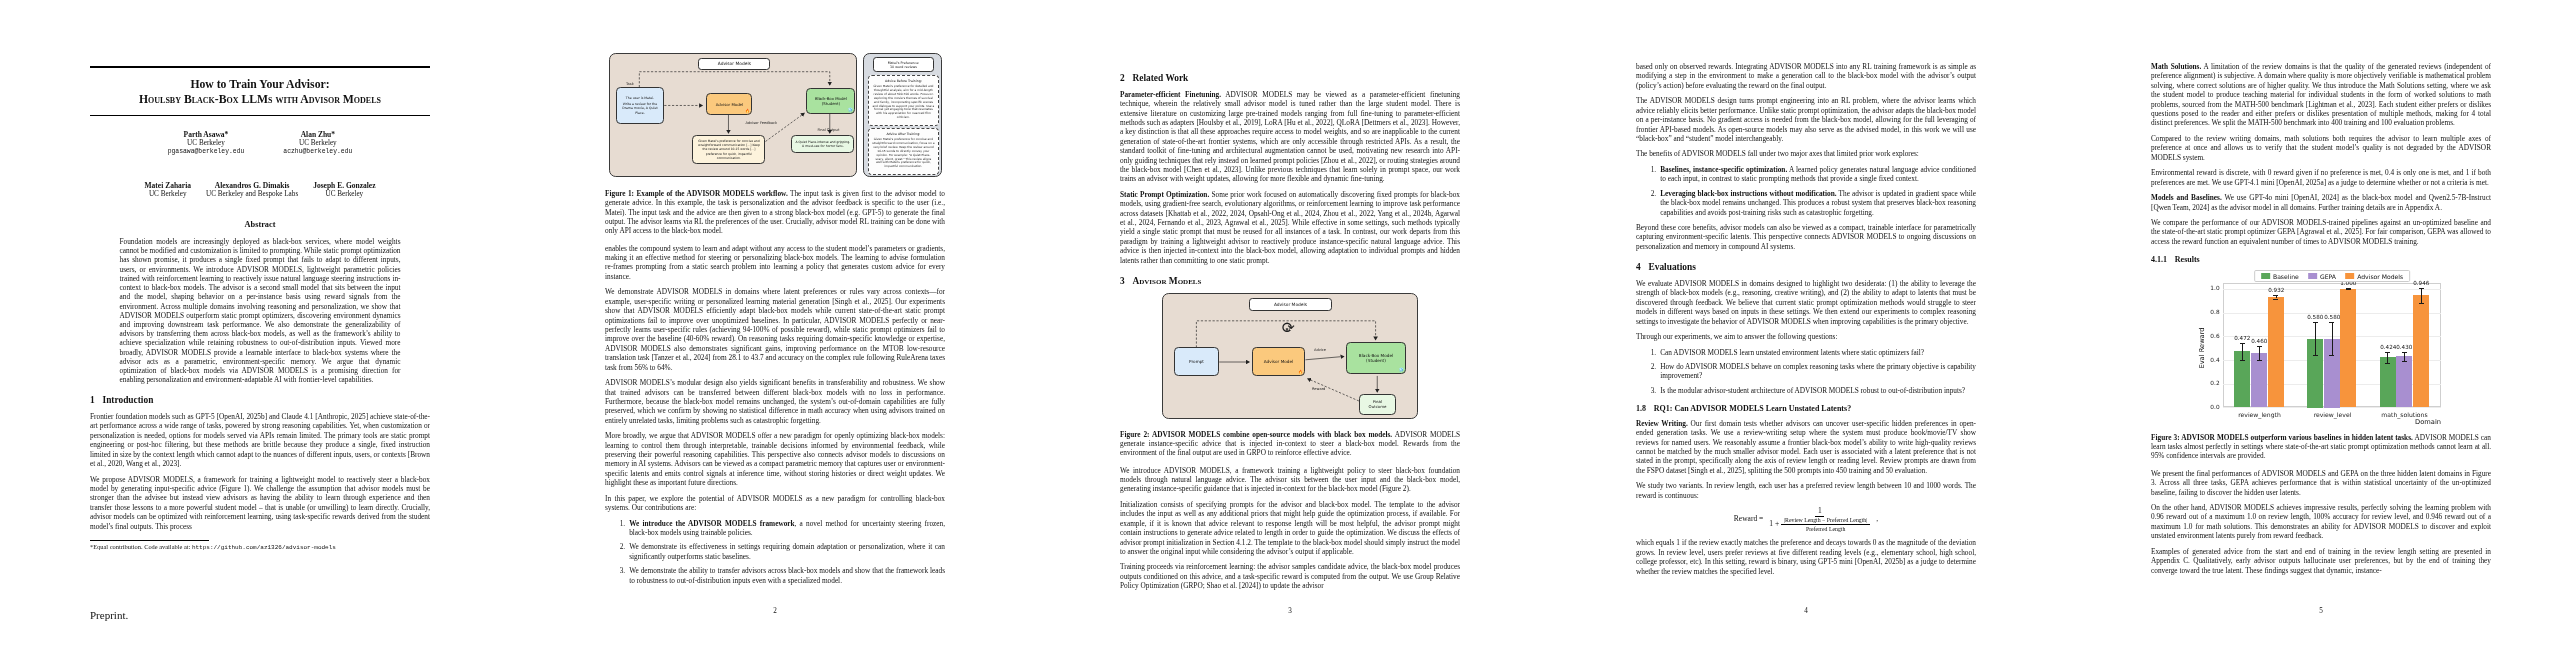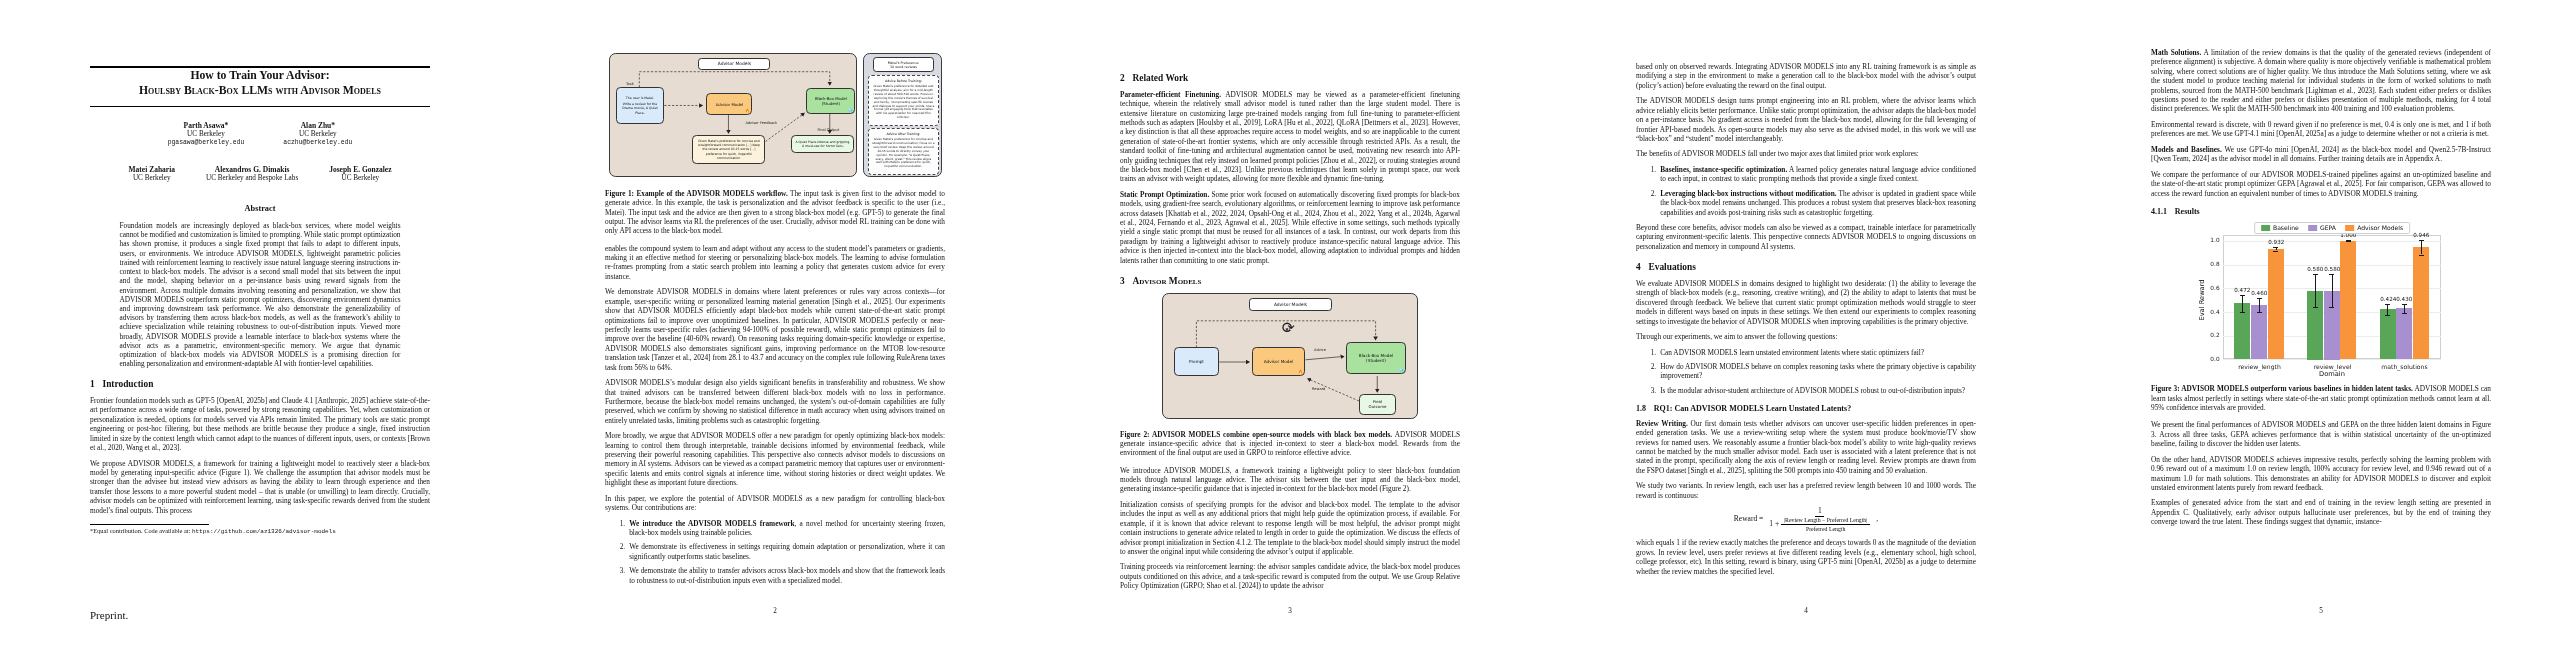--- a/index.html
+++ b/index.html
@@ -9,24 +9,24 @@
   .page { position:absolute; top:0; width:515px; height:667px; background:#fff; }
   .col  { position:absolute; left:90px; width:340px; }
   p.body { font-size:7.3px; line-height:9.4px; text-align:justify; margin:0 0 6.1px 0; }
   .lead { font-weight:bold; }
   .h-sec { font-size:9.4px; font-weight:bold; margin:11px 0 6.7px 0; }
   .h-sub { font-size:8px; font-weight:bold; margin:9px 0 5.6px 0; }
   .h-num { margin-right:7.8px; }
   .sc { font-variant:small-caps; }
   .rule-thick { height:2.2px; background:#000; }
   .rule-thin  { height:0.8px; background:#000; margin-top:7.8px; }
-  .title-block { text-align:center; }
+  .title-block { text-align:center; margin-top:9px; }
   .title-block div { font-size:11.7px; font-weight:bold; line-height:15px; }
   .authors-row { display:flex; justify-content:center; gap:39px; margin-top:14.5px; text-align:center;align-items:flex-end; }
-  .authors-row.second { gap:31px; margin-top:19px; }
+  .authors-row.second { gap:15px; margin-top:26px; }
   .aname { font-size:7.5px; font-weight:bold; }
   .aaff  { font-size:7.2px; line-height:9px; }
   .amail { font-family:"Liberation Mono", monospace; font-size:6.4px; }
   .abs-head { text-align:center; font-size:8.3px; font-weight:bold; margin-top:21px; }
   .abstract { width:281px; margin:7.8px auto 0 auto; font-size:7.3px; line-height:9.2px; text-align:justify; }
   .footnote-block { margin-top:9px; }
   .footnote-rule { width:119px; height:0.6px; background:#000; margin-bottom:2.8px; }
   .footnote { font-size:6.4px; line-height:7.8px; }
   .footnote .url { font-family:"Liberation Mono", monospace; font-size:6px; }
   .pgnum { position:absolute; top:607px; left:90px; width:340px; text-align:center; font-size:7.2px; }
@@ -302,24 +302,25 @@
           </span>
         </span>
         <span>,</span>
       </div>
       <p class="body">which equals 1 if the review exactly matches the preference and decays towards 0 as the magnitude of the deviation grows. In review level, users prefer reviews at five different reading levels (e.g., elementary school, high school, college professor, etc). In this setting, reward is binary, using GPT-5 mini [OpenAI, 2025b] as a judge to determine whether the review matches the specified level.</p>
     </div>
     <div class="pgnum" style="left:90px">4</div>
   </div>
 
   <div class="page" style="left:2061px">
-    <div class="col" style="top:48px">
+    <div class="col" style="top:62px">
       <p class="body">
         <span class="lead">Math Solutions.</span><span> A limitation of the review domains is that the quality of the generated reviews (independent of preference alignment) is subjective. A domain where quality is more objectively verifiable is mathematical problem solving, where correct solutions are of higher quality. We thus introduce the Math Solutions setting, where we ask the student model to produce teaching material for individual students in the form of worked solutions to math problems, sourced from the MATH-500 benchmark [Lightman et al., 2023]. Each student either prefers or dislikes questions posed to the reader and either prefers or dislikes presentation of multiple methods, making for 4 total distinct preferences. We split the MATH-500 benchmark into 400 training and 100 evaluation problems.</span>
       </p>
+      <p class="body">Compared to the review writing domains, math solutions both requires the advisor to learn multiple axes of preference at once and allows us to verify that the student model’s quality is not degraded by the ADVISOR MODELS system.</p>
       <p class="body">Environmental reward is discrete, with 0 reward given if no preference is met, 0.4 is only one is met, and 1 if both preferences are met. We use GPT-4.1 mini [OpenAI, 2025a] as a judge to determine whether or not a criteria is met.</p>
       <p class="body">
         <span class="lead">Models and Baselines.</span><span> We use GPT-4o mini [OpenAI, 2024] as the black-box model and Qwen2.5-7B-Instruct [Qwen Team, 2024] as the advisor model in all domains. Further training details are in Appendix A.</span>
       </p>
       <p class="body">We compare the performance of our ADVISOR MODELS-trained pipelines against an un-optimized baseline and the state-of-the-art static prompt optimizer GEPA [Agrawal et al., 2025]. For fair comparison, GEPA was allowed to access the reward function an equivalent number of times to ADVISOR MODELS training.</p>
       <div class="h-sub">
         <span class="h-num">4.1.1</span><span>Results</span>
       </div>
 
       <div class="chartbox" id="fig3-chart">
@@ -377,21 +378,21 @@
           <div style="position:absolute;left:211px;top:82px;width:0.8px;height:9.5px;background:#1a1a1a;"></div>
           <div style="position:absolute;left:209px;top:82px;width:5px;height:0.8px;background:#1a1a1a;"></div>
           <div style="position:absolute;left:209px;top:91px;width:5px;height:0.8px;background:#1a1a1a;"></div>
           <div style="position:absolute;left:199px;top:74px;width:24.5px;text-align:center;font-size:5.6px;color:#111;">0.430</div>
           <div style="position:absolute;left:220px;top:25px;width:16px;height:112px;background:#f7943c;"></div>
           <div style="position:absolute;left:228px;top:18px;width:0.8px;height:14.7px;background:#1a1a1a;"></div>
           <div style="position:absolute;left:226px;top:18px;width:5px;height:0.8px;background:#1a1a1a;"></div>
           <div style="position:absolute;left:226px;top:33px;width:5px;height:0.8px;background:#1a1a1a;"></div>
           <div style="position:absolute;left:216px;top:10.2px;width:24.5px;text-align:center;font-size:5.6px;color:#111;">0.946</div>
           <div style="position:absolute;left:178px;top:141px;width:67px;text-align:center;font-size:6.1px;color:#222;">math_solutions</div>
-          <div style="position:absolute;left:30px;top:148px;width:218px;text-align:center;font-size:6.7px;color:#111;">Domain</div>
+          <div style="position:absolute;left:30px;top:148px;width:218px;text-align:right;font-size:6.7px;color:#111;">Domain</div>
           <div style="position:absolute;left:-19px;top:74px;width:56px;transform:rotate(-90deg);transform-origin:center;text-align:center;font-size:6.7px;color:#111;">Eval Reward</div>
           <div style="position:absolute;left:139px;top:0;transform:translateX(-50%);display:inline-flex;align-items:center;gap:9px;border:0.6px solid #ccc;border-radius:1.7px;background:#fff;padding:1.7px 5.6px;font-size:6.1px;white-space:nowrap;">
             <span style="display:inline-flex;align-items:center;gap:2.8px;"><span style="display:inline-block;width:9.4px;height:5.6px;background:#59a659;"></span>Baseline</span>
             <span style="display:inline-flex;align-items:center;gap:2.8px;"><span style="display:inline-block;width:9.4px;height:5.6px;background:#a88fd0;"></span>GEPA</span>
             <span style="display:inline-flex;align-items:center;gap:2.8px;"><span style="display:inline-block;width:9.4px;height:5.6px;background:#f7943c;"></span>Advisor Models</span>
           </div>
         </div>
 
       <div class="caption">
         <span class="lead">Figure 3: ADVISOR MODELS outperform various baselines in hidden latent tasks.</span><span> ADVISOR MODELS can learn tasks almost perfectly in settings where state-of-the-art static prompt optimization methods cannot learn at all. 95% confidence intervals are provided.</span>

